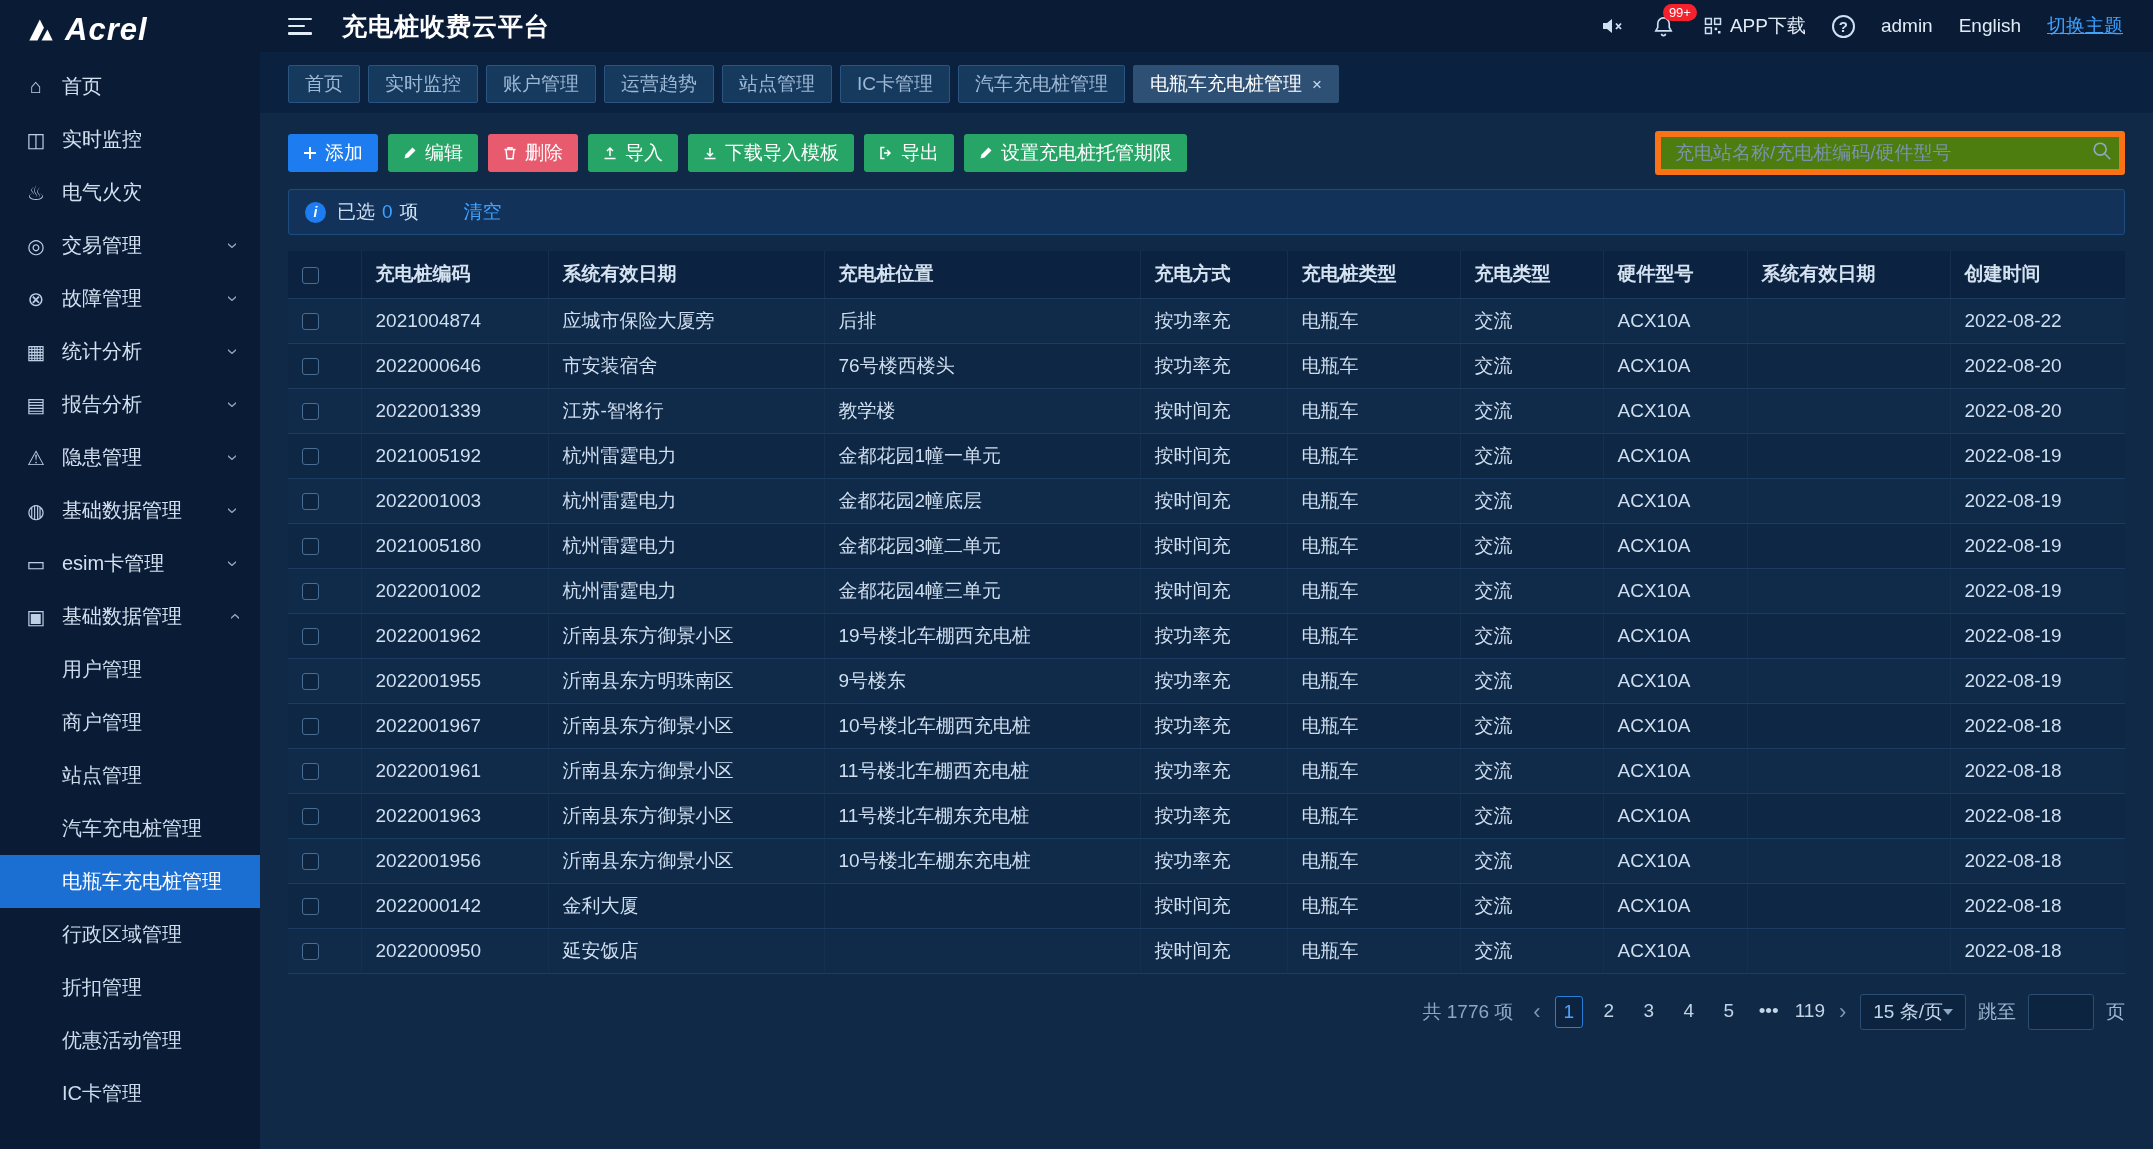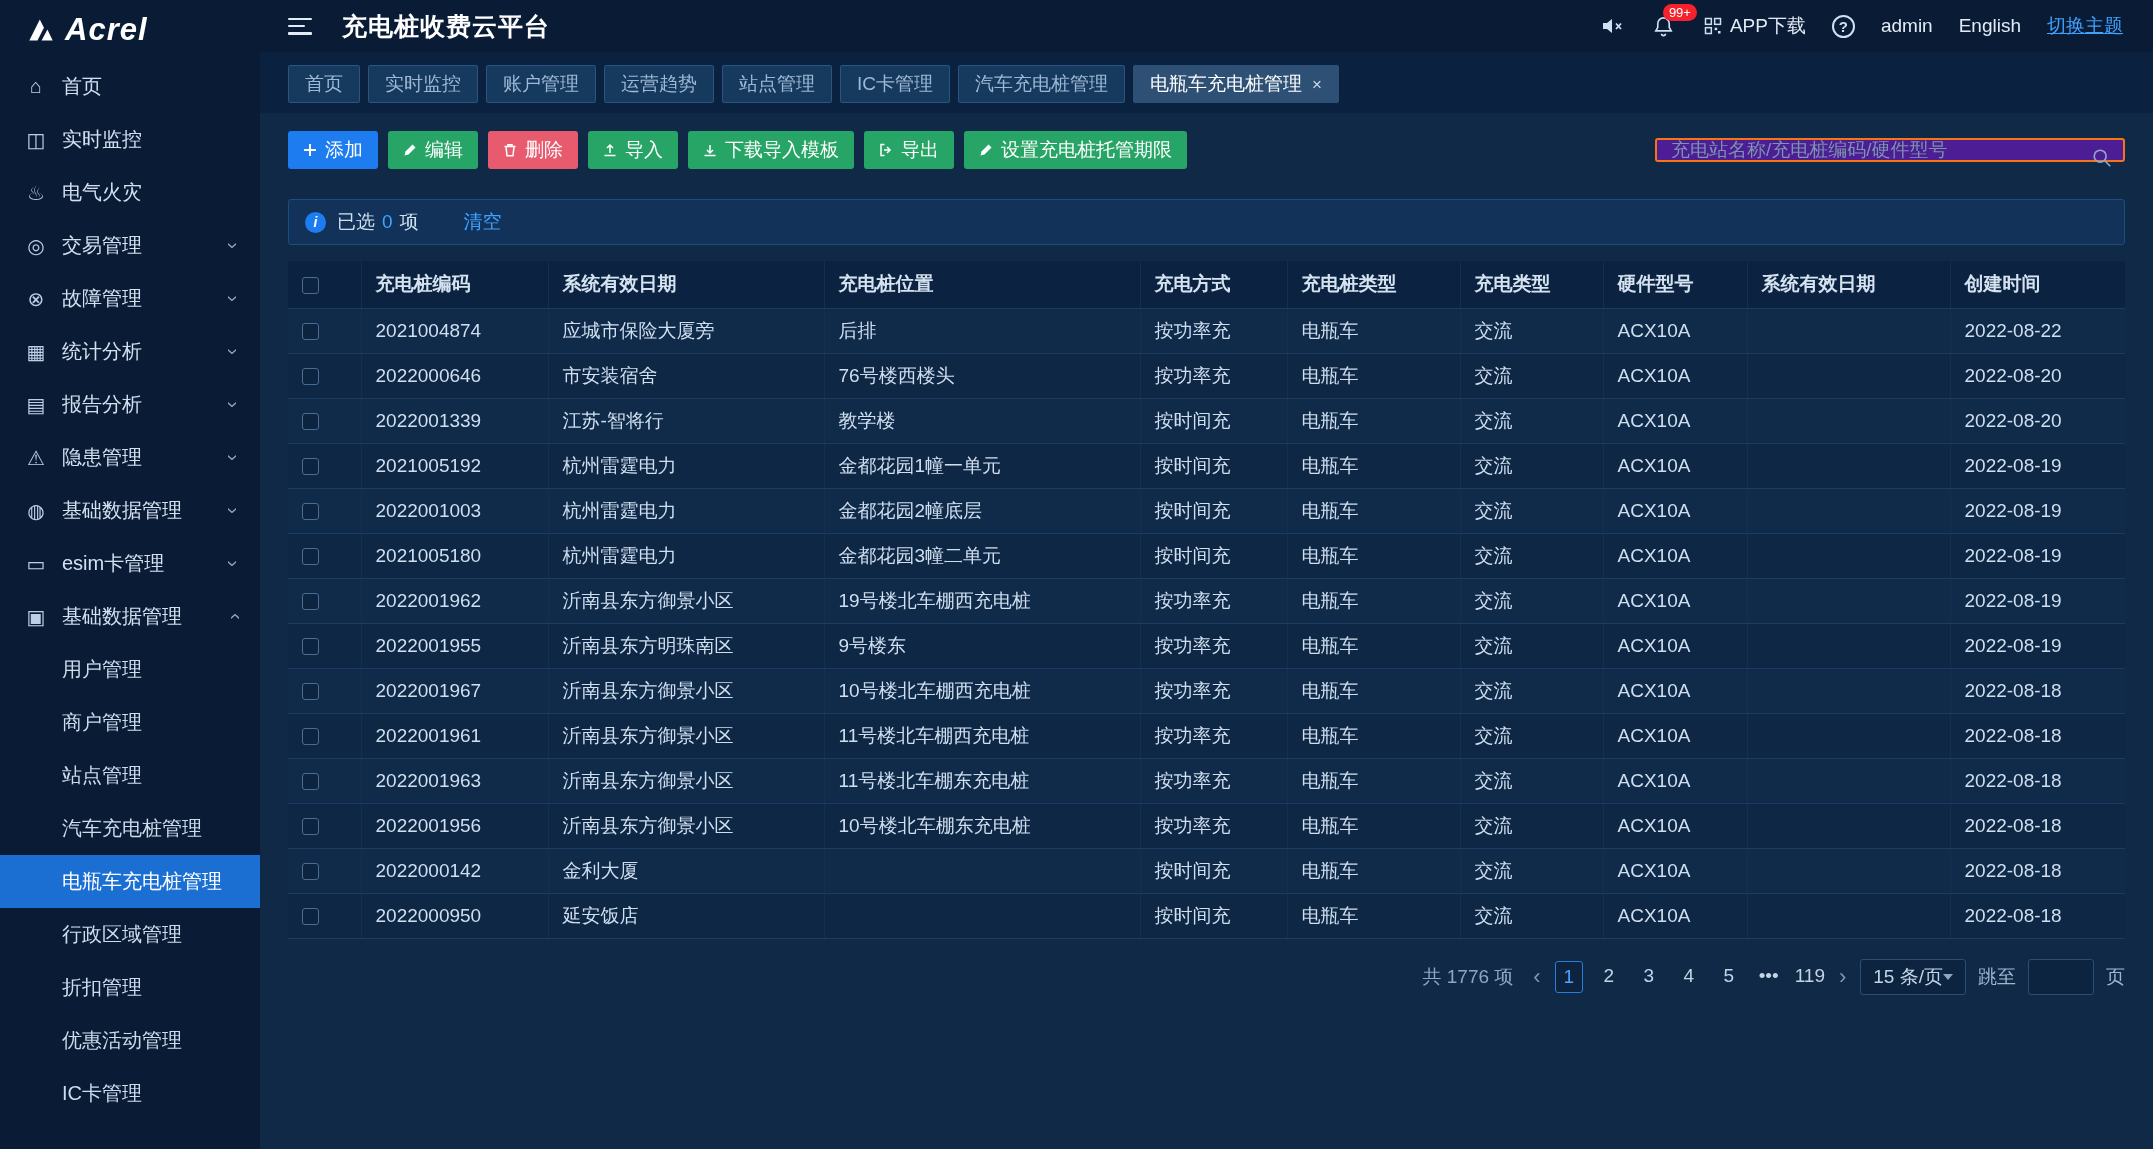--- a/index.html
+++ b/index.html
@@ -84,29 +84,29 @@
     display:inline-flex; align-items:center; gap:8px;
     color:#fff; font-size:19px; cursor:pointer;
     font-family:"Liberation Sans","DejaVu Sans",sans-serif; white-space:nowrap;
   }
   .btn svg { flex:0 0 auto; }
   .btn.blue  { background: var(--accent_blue, #1d7df0); }
   .btn.green { background: var(--green, #27a566); }
   .btn.red   { background: var(--red, #e85a6d); }
   .search { margin-left:auto; position:relative; }
   .search input {
-    width:470px; height:24px; background:#4c1d95; border:2px solid #f97316; border-radius:3px;
+    width:470px; height:44px; background:#4d7c0f; border:6px solid #f97316; border-radius:3px;
     color:#dbe7f4; font-size:19px; padding:0 44px 0 14px; outline:none;
     font-family:"Liberation Sans","DejaVu Sans",sans-serif;
   }
   .search input::placeholder { color:#7b93ad; }
   .search-ic { position:absolute; right:12px; top:9px; cursor:pointer; }
 
   .selbar {
-    margin-top:30px; height:46px; background:#12325a; border:1px solid #1d4d7e; border-radius:3px;
+    margin-top:14px; height:46px; background:#12325a; border:1px solid #1d4d7e; border-radius:3px;
     display:flex; align-items:center; padding:0 16px; gap:7px; color:#cfdff0; font-size:19px;
   }
   .info-ic {
     width:21px; height:21px; border-radius:50%; background: var(--accent_blue, #1d7df0);
     color:#fff; font-size:14px; font-weight:bold; font-style:italic;
     display:inline-flex; align-items:center; justify-content:center; margin-right:4px;
   }
   .info-ic::before { content:"i"; }
   .sel-count { color: var(--link, #3ea2ff); }
   .clear { color: var(--link, #3ea2ff); margin-left:38px; cursor:pointer; }
@@ -517,20 +517,32 @@
               <td>杭州雷霆电力</td>
               <td>金都花园3幢二单元</td>
               <td>按时间充</td>
               <td>电瓶车</td>
               <td>交流</td>
               <td>ACX10A</td>
               <td></td>
               <td>2022-08-19</td>
             </tr>
 
+            <tr class="trow">
+              <td class="col-cb"><span class="cb"></span></td>
+              <td>2022001002</td>
+              <td>杭州雷霆电力</td>
+              <td>金都花园4幢三单元</td>
+              <td>按时间充</td>
+              <td>电瓶车</td>
+              <td>交流</td>
+              <td>ACX10A</td>
+              <td></td>
+              <td>2022-08-19</td>
+            </tr>
 
             <tr class="trow">
               <td class="col-cb"><span class="cb"></span></td>
               <td>2022001962</td>
               <td>沂南县东方御景小区</td>
               <td>19号楼北车棚西充电桩</td>
               <td>按功率充</td>
               <td>电瓶车</td>
               <td>交流</td>
               <td>ACX10A</td>

